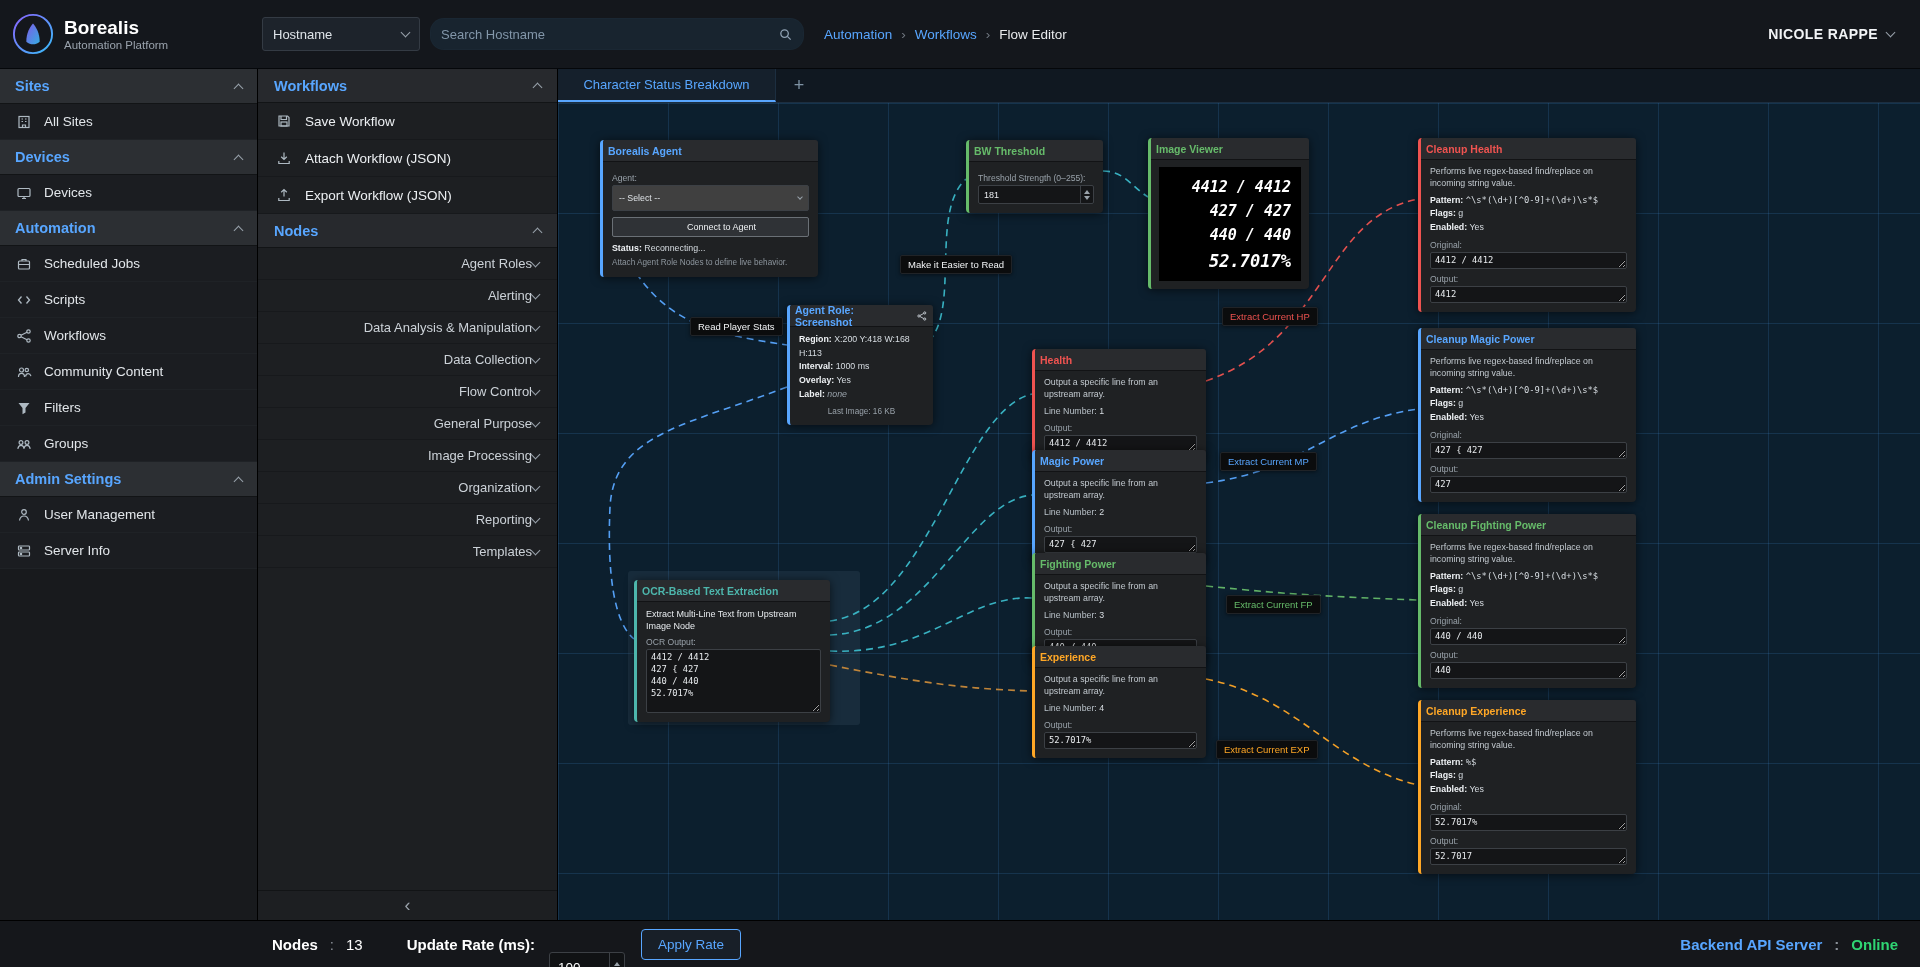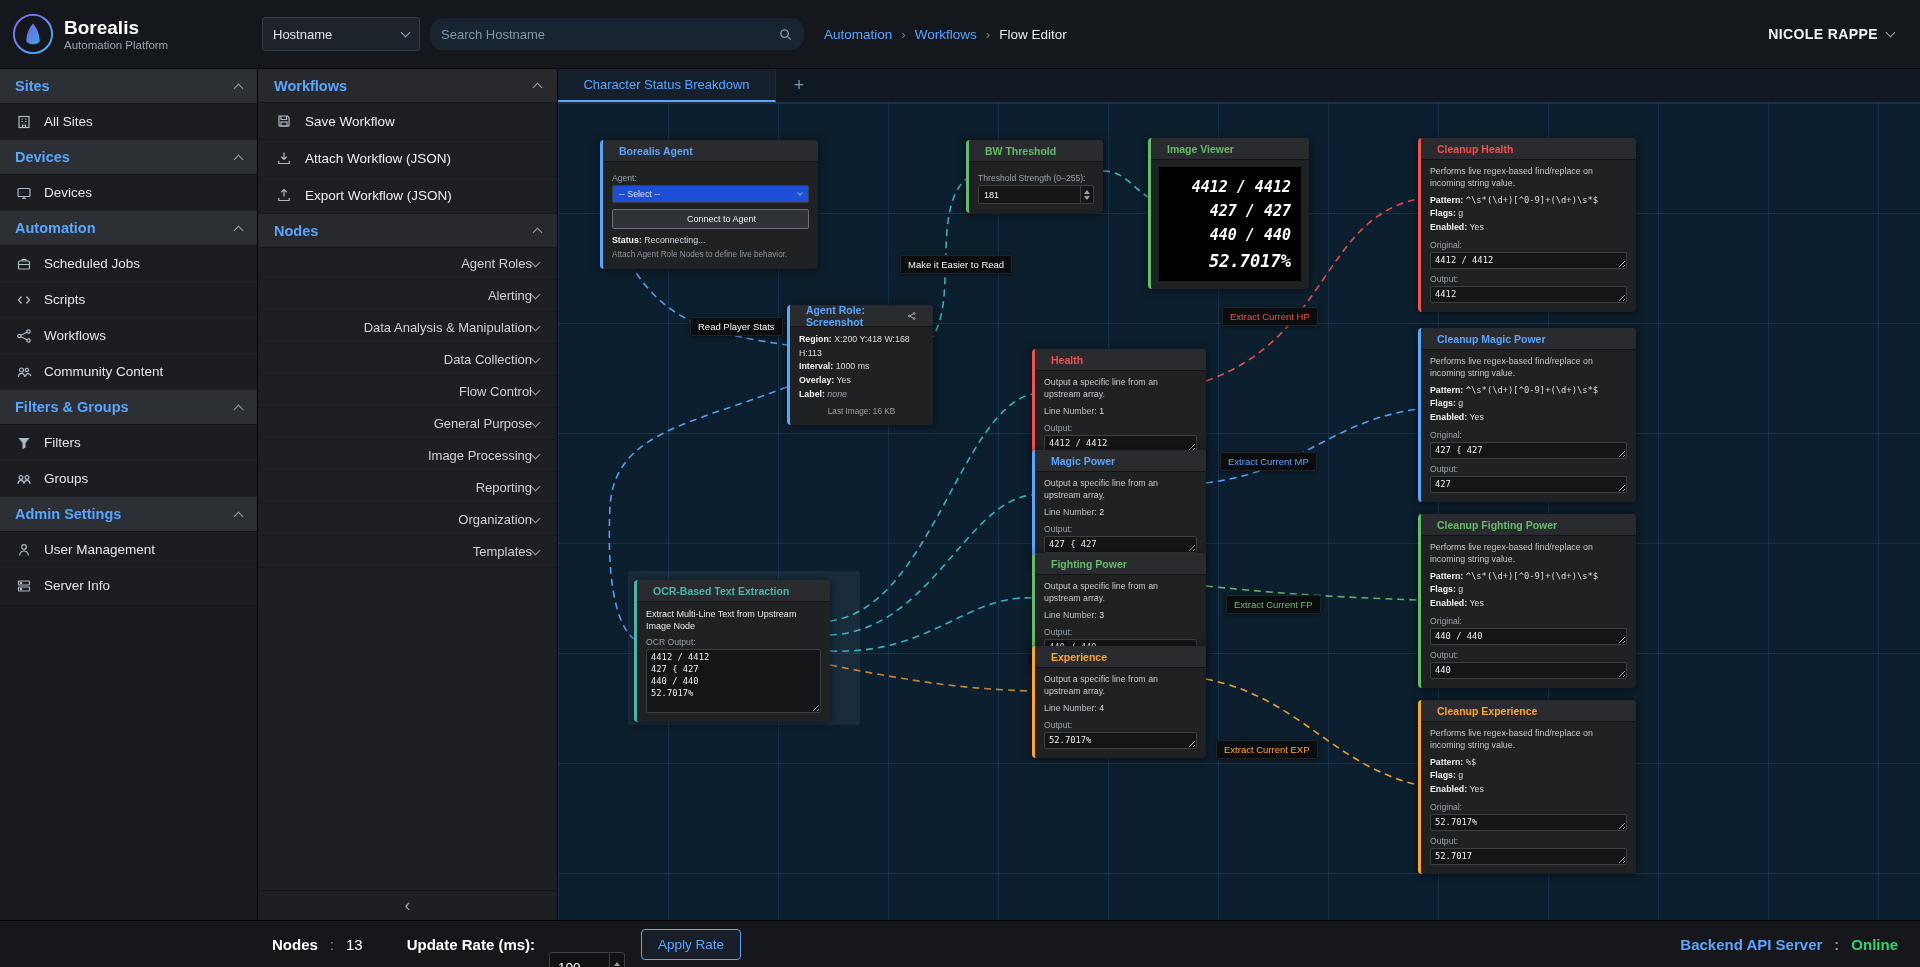--- a/index.html
+++ b/index.html
@@ -58,33 +58,33 @@
     background-size:110px 110px; }
   .edges { position:absolute; inset:0; width:100%; height:100%; }
   .edges path { fill:none; stroke-width:1.6; stroke-dasharray:7 5; opacity:0.95; }
   .e-blue{stroke:#58a6ff} .e-teal{stroke:#3bb9c9} .e-red{stroke:#ef5350}
   .e-green{stroke:#66bb6a} .e-orange{stroke:#ffa726} .e-orangedim{stroke:#c98a3a}
 
   .selrect { position:absolute; left:70px; top:468px; width:232px; height:154px; background:rgba(140,170,190,0.10); border-radius:3px; }
 
   
   .bnode { position:absolute; background:#1f2123; border-left:3px solid var(--ac,#58a6ff); border-radius:4px; box-shadow:0 1px 10px rgba(0,0,0,0.6); }
-  .nhd { height:22px; display:flex; align-items:center; justify-content:space-between; gap:6px; padding:0 16px; background:#292b2e; border-bottom:1px solid #121315; color:var(--ac); font-size:10.5px; font-weight:bold; border-radius:3px 3px 0 0; }
+  .nhd { height:22px; display:flex; align-items:center; justify-content:space-between; gap:6px; padding:0 5px; background:#292b2e; border-bottom:1px solid #121315; color:var(--ac); font-size:10.5px; font-weight:bold; border-radius:3px 3px 0 0; }
   .nbd { padding:6px 9px 9px; }
   .ndesc { font-size:8.8px; color:#c3cad0; line-height:1.35; margin-bottom:4px; }
   .ndesc.strong { color:#e6eaed; font-size:9px; }
   .nlbl { font-size:8.6px; color:#99a2aa; margin:5px 0 2px; }
   .kv { font-size:8.8px; color:#d7dde2; line-height:1.55; }
   .kv .k { font-weight:bold; color:#eef1f4; }
   .kv .k2 { color:#b9c2c9; }
   .kv .dim { color:#9aa3ab; font-style:italic; }
   .mono { font-family:"DejaVu Sans Mono",monospace; }
   .nta { display:block; width:100%; background:#141517; border:1px solid #3c4045; border-radius:2px; color:#e8ebee; font-size:8.8px; font-family:"DejaVu Sans Mono",monospace; padding:2px 4px; line-height:1.35; resize:both; overflow:hidden; }
   .nta.h1 { height:17px; }
-  .fselect { height:18px; background:#1d4ed8; border:1px solid #3c4045; border-radius:2px; display:flex; align-items:center; justify-content:space-between; padding:4px 6px; font-size:8.8px; color:#dfe3e7; margin-bottom:6px; cursor:pointer; }
+  .fselect { height:18px; background:#404040; border:1px solid #3c4045; border-radius:2px; display:flex; align-items:center; justify-content:space-between; padding:12px 6px; font-size:8.8px; color:#dfe3e7; margin-bottom:6px; cursor:pointer; }
   .nbtn { display:block; width:100%; height:20px; background:#2f3236; border:1px solid #6a7076; border-radius:2px; color:#eef1f3; font-size:9px; margin-bottom:6px;padding-left:22px; }
   .nstat { font-size:8.8px; color:#d7dde2; margin-bottom:4px; }
   .nstat .k { font-weight:bold; color:#eef1f4; }
   .nhint { font-size:8.2px; color:#8d969e; line-height:1.35; }
   .lastimg { text-align:center; color:#98a1a9; font-size:8.2px; margin-top:6px; }
   .sharei { width:12px; height:12px; color:#cfd6dd; cursor:pointer; }
 
   .numwrap { display:flex; height:19px; border:1px solid #3c4045; border-radius:2px; background:#141517; overflow:hidden; margin-top:2px; }
   .numwrap input { flex:1; min-width:0; background:transparent; border:none; outline:none; color:#e8ebee; font-size:9px; padding:0 5px; font-family:inherit; }
   .spin { width:13px; border-left:1px solid #3c4045; display:flex; flex-direction:column; align-items:center; justify-content:center; gap:2px; cursor:pointer; }
@@ -227,24 +227,20 @@
         <svg viewBox="0 0 16 16" fill="none" stroke="currentColor" stroke-width="1.2">
           <circle cx="5.5" cy="6" r="2"></circle>
           <path d="M2.5 13c0-2.2 1.4-3.6 3-3.6S8.5 10.8 8.5 13"></path>
           <circle cx="10.8" cy="6" r="1.7"></circle>
           <path d="M9.5 12.5c.4-1.8 1.5-2.8 2.8-2.8 1.2 0 2.2.9 2.7 2.4"></path>
         </svg>
       </span>
     <span>Community Content</span>
   </div>
 
-  <div class="sb-h">
-    <span>Filters &amp; Groups</span>
-    <span class="chev up"></span>
-  </div>
   <div class="sb-i">
     <span class="ic">
         <svg viewBox="0 0 16 16">
           <path d="M2.5 3h11L9.5 8v4.5l-3 1.8V8z" fill="currentColor"></path>
         </svg>
       </span>
     <span>Filters</span>
   </div>
   <div class="sb-i">
     <span class="ic">
@@ -343,25 +339,25 @@
     </div>
   <div class="pn-c">
       <span>General Purpose</span>
       <span class="chev down"></span>
     </div>
   <div class="pn-c">
       <span>Image Processing</span>
       <span class="chev down"></span>
     </div>
   <div class="pn-c">
+      <span>Organization</span>
+      <span class="chev down"></span>
+    </div>
+  <div class="pn-c">
       <span>Reporting</span>
-      <span class="chev down"></span>
-    </div>
-  <div class="pn-c">
-      <span>Organization</span>
       <span class="chev down"></span>
     </div>
   <div class="pn-c">
       <span>Templates</span>
       <span class="chev down"></span>
     </div>
 
   <div class="pn-collapse">‹</div>
 </aside>
 

